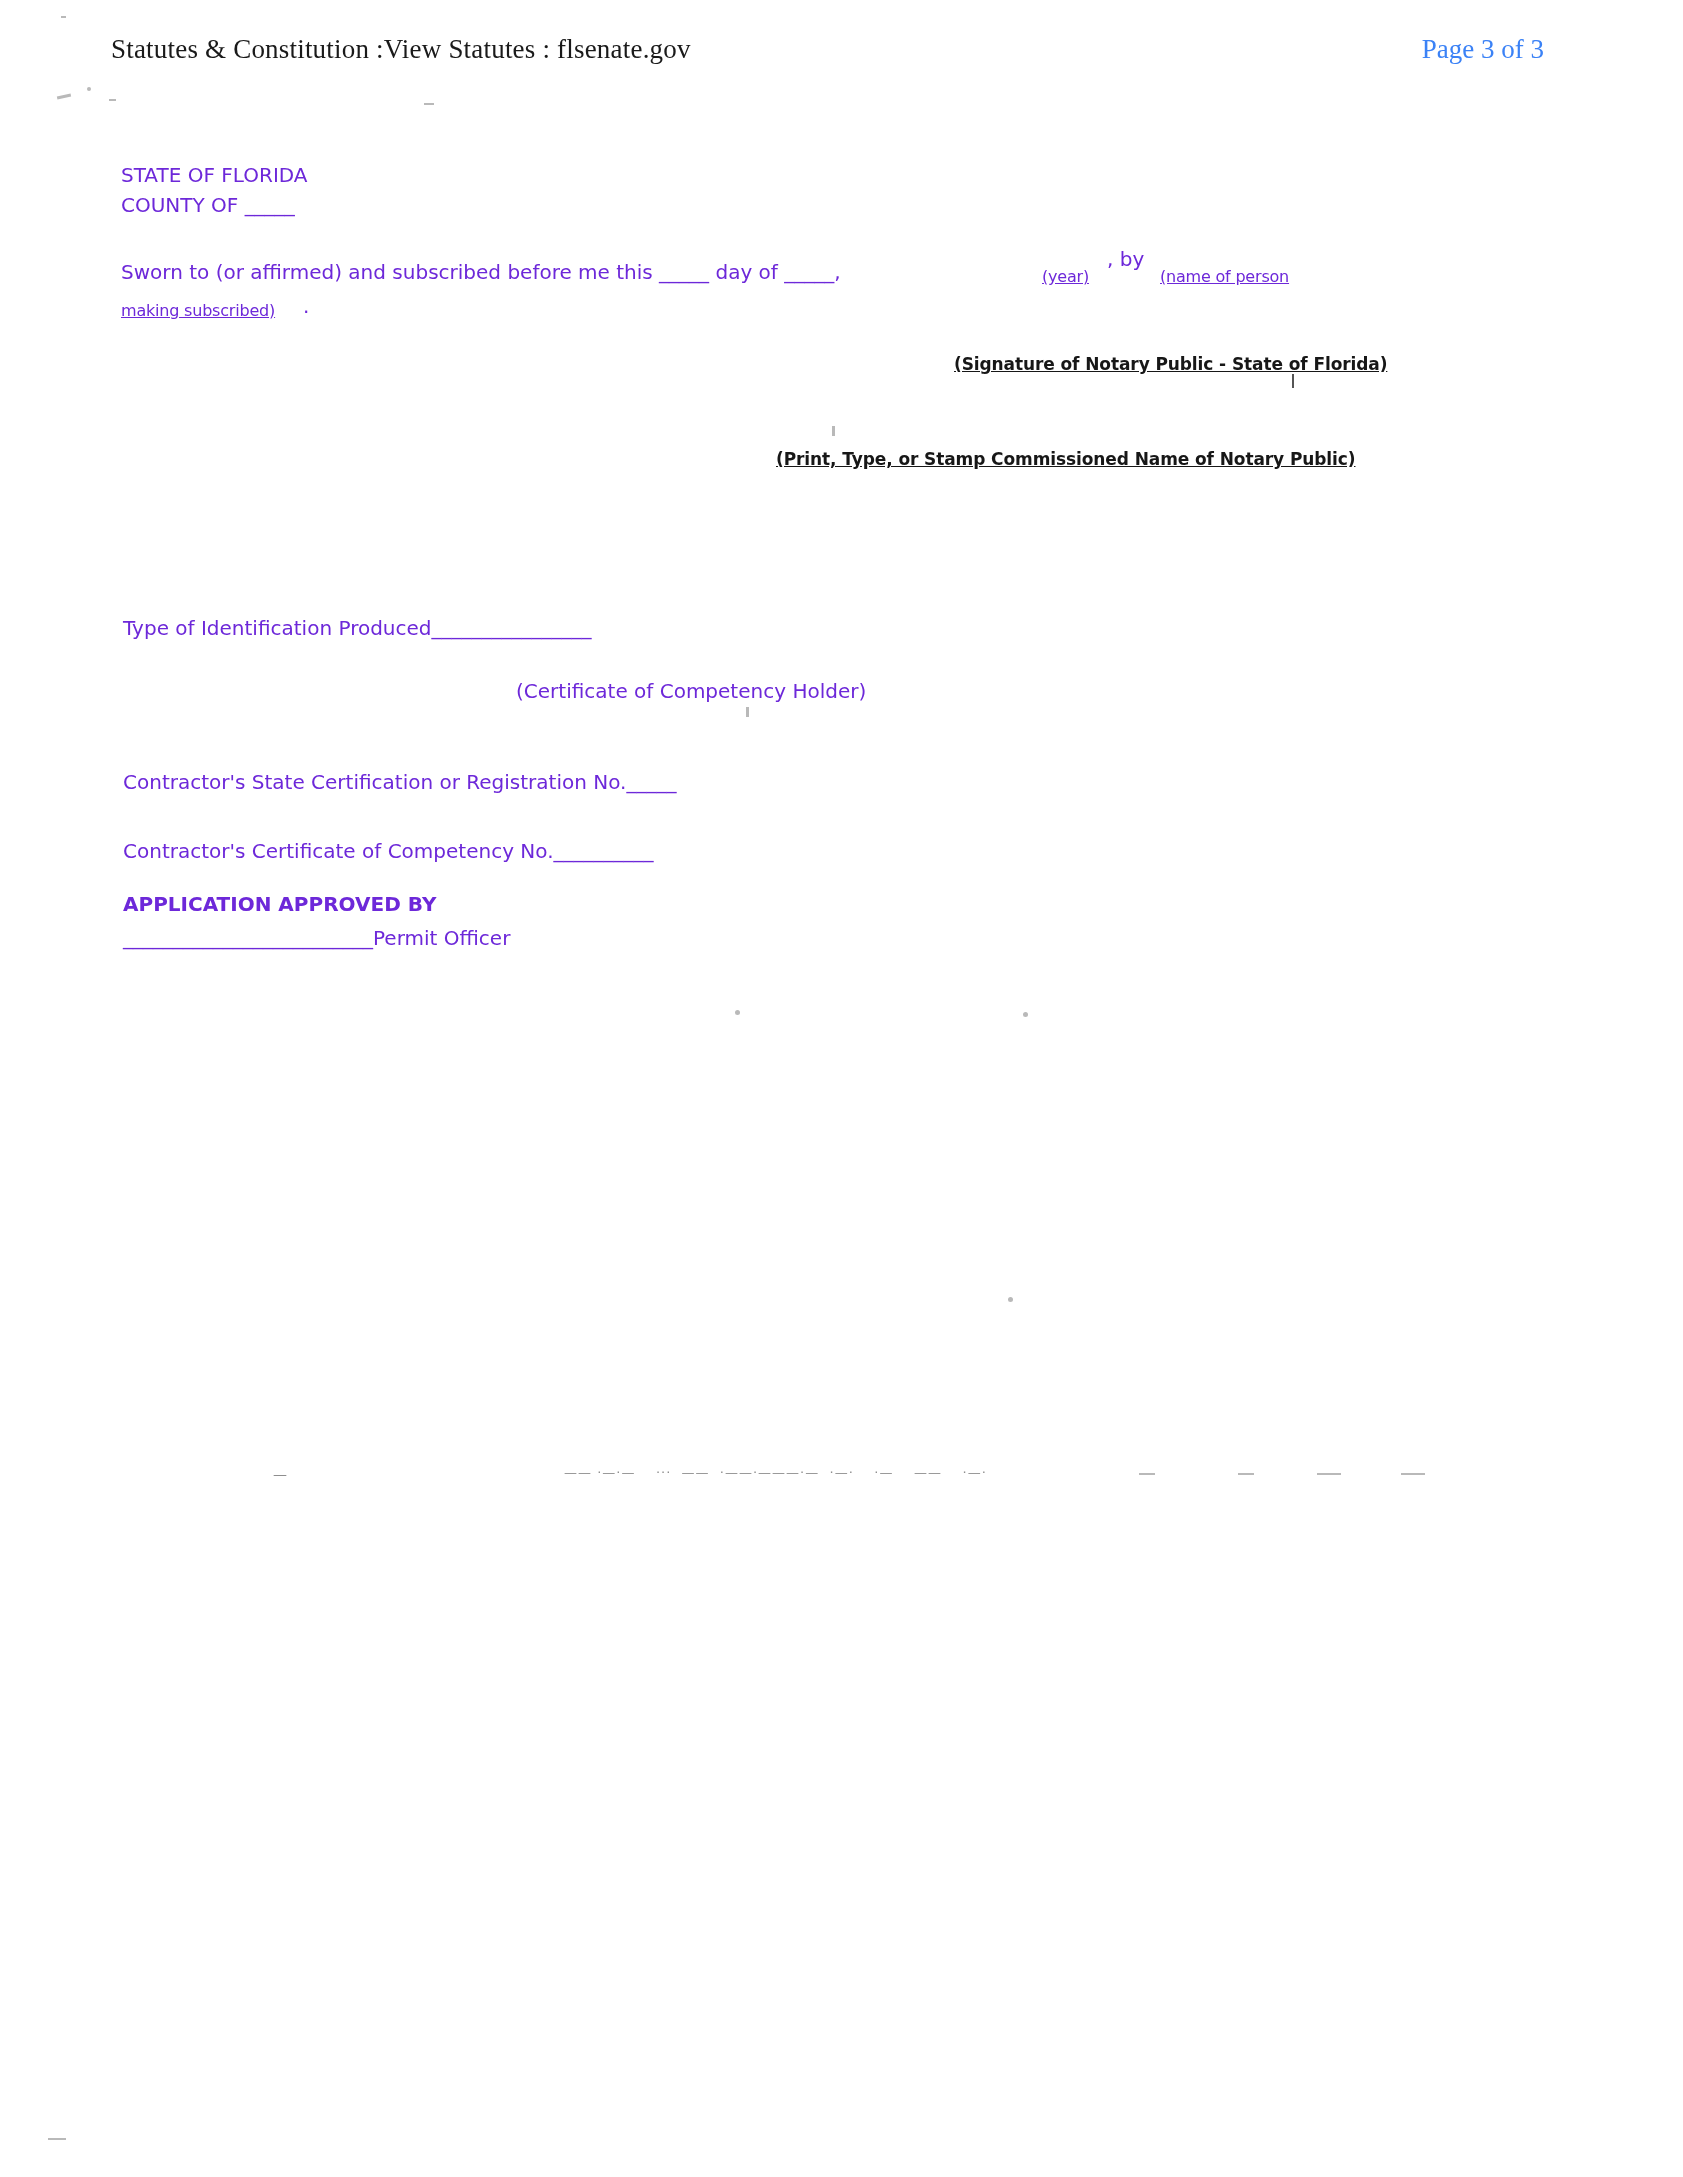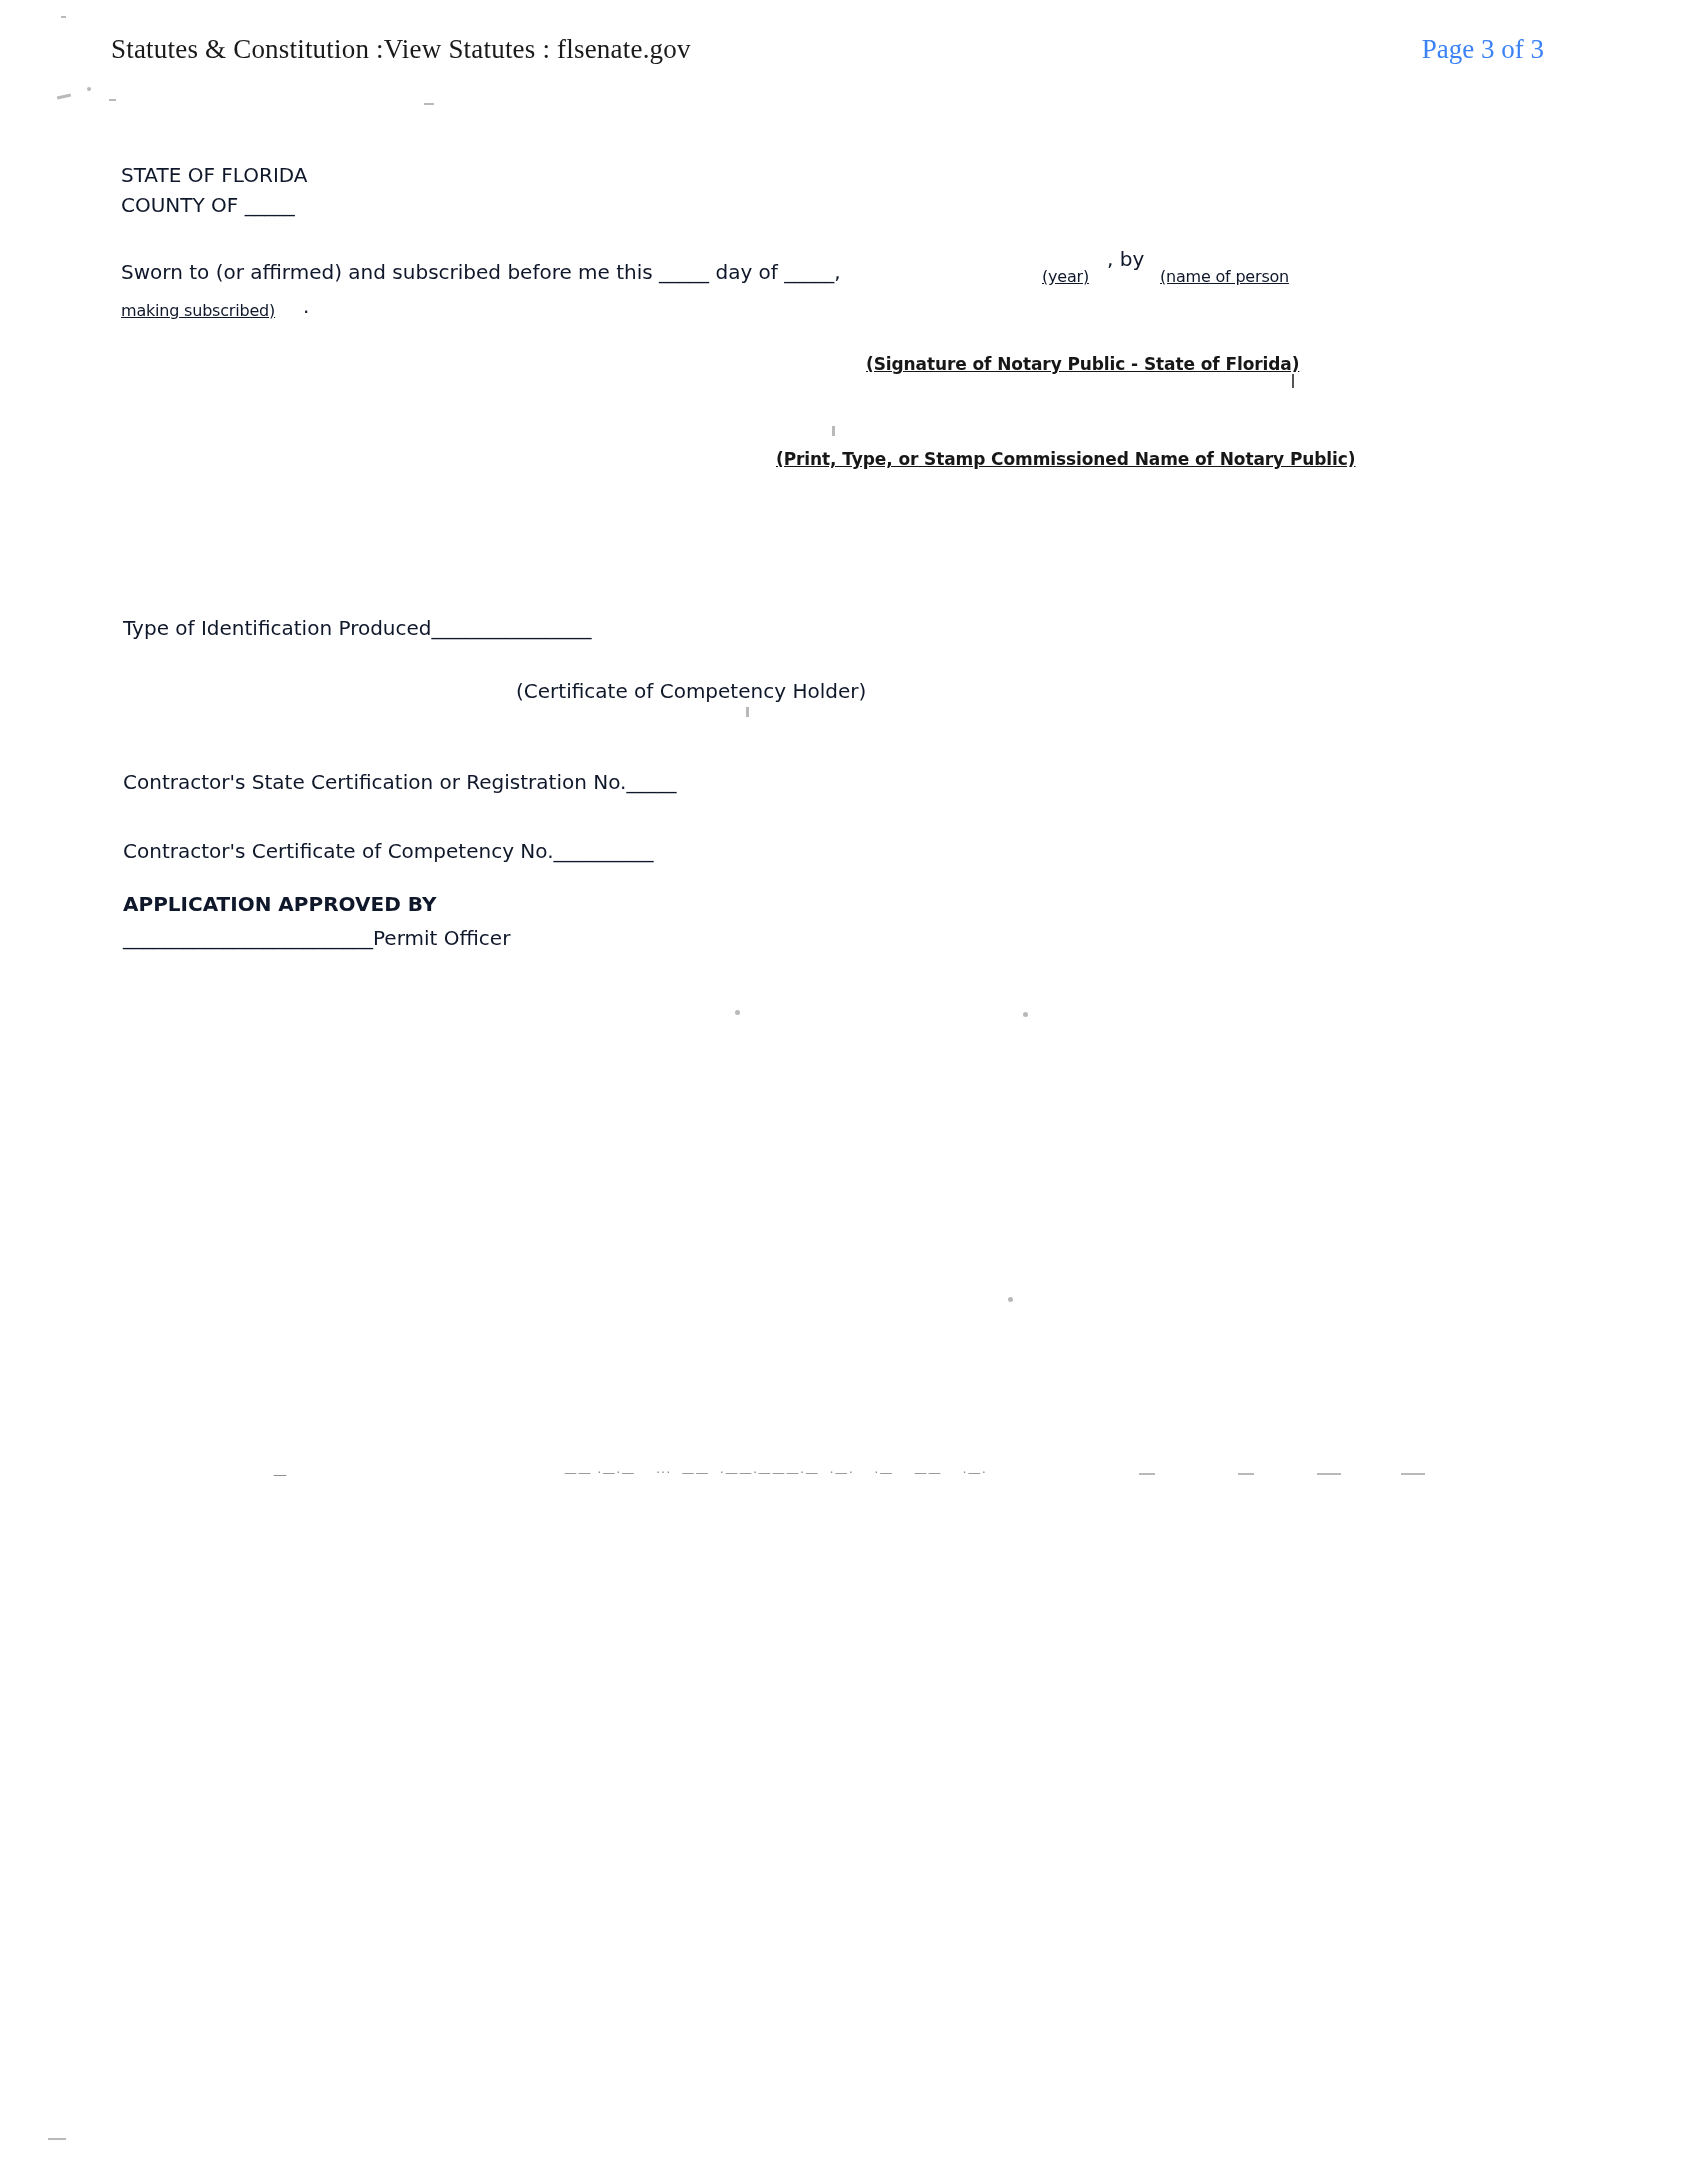--- a/index.html
+++ b/index.html
@@ -57,21 +57,21 @@
     position: absolute;
     background: #b9b9b9;
   }
 
   
   .blk {
     position: absolute;
     font-family: "DejaVu Sans", sans-serif;
     font-size: 20px;
     line-height: 30px;
-    color: #0f172a;
+    color: #6d28d9;
     white-space: pre;
   }
 
   .tiny-ul {
     font-size: 16px;
     text-decoration: underline;
     letter-spacing: -0.2px;
   }
 
   .notary-line {
@@ -126,21 +126,21 @@
   <div class="blk tiny-ul" style="left:1042px; top:262px;">(year)</div>
 
   <div class="blk" style="left:1107px; top:244px;">, by</div>
 
   <div class="blk tiny-ul" style="left:1160px; top:262px;">(name of person</div>
 
   <div class="blk tiny-ul" style="left:121px; top:296px;">making subscribed)</div>
 
   <div class="blk" style="left:303px; top:291px;">.</div>
 
-  <div class="notary-line" style="left:866px; top:354px;">(Signature of Notary Public - State of Florida)</div>
+  <div class="notary-line" style="left:954px; top:354px;">(Signature of Notary Public - State of Florida)</div>
   <div class="tick" style="left:1292px; top:374px;"></div>
 
   <div class="notary-line" style="left:776px; top:449px;">(Print, Type, or Stamp Commissioned Name of Notary Public)</div>
   <div class="speck" style="left:832px; top:426px; width:3px; height:10px;"></div>
 
 
   <div class="blk" style="left:123px; top:613px;">Type of Identification Produced________________</div>
 
   <div class="blk" style="left:516px; top:676px;">(Certificate of Competency Holder)</div>
   <div class="speck" style="left:746px; top:707px; width:3px; height:10px;"></div>

